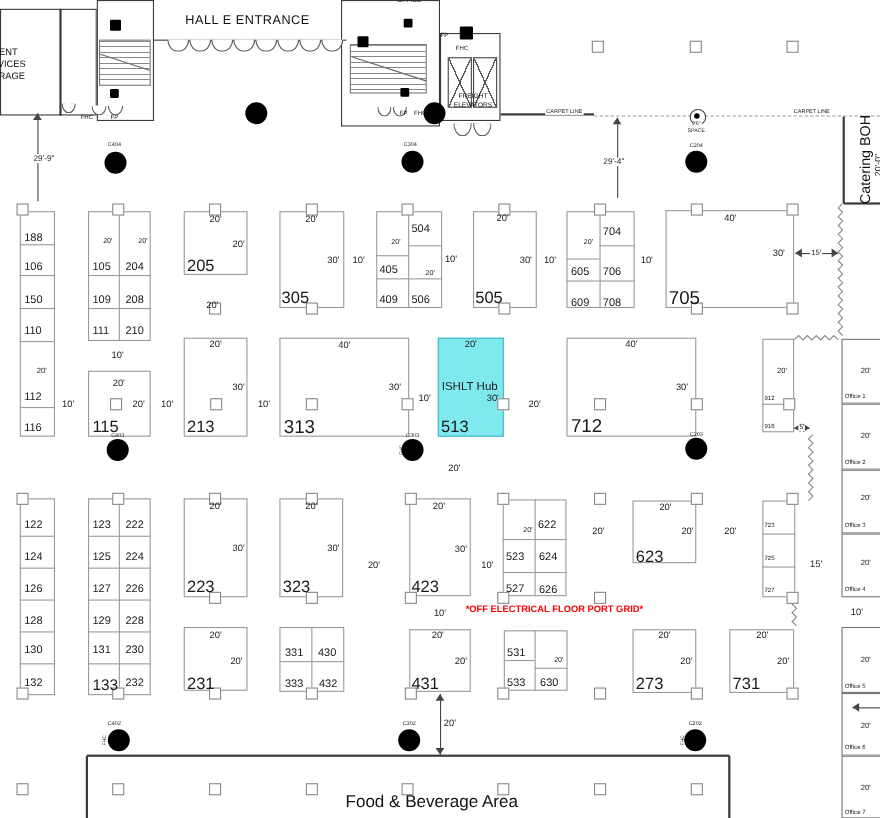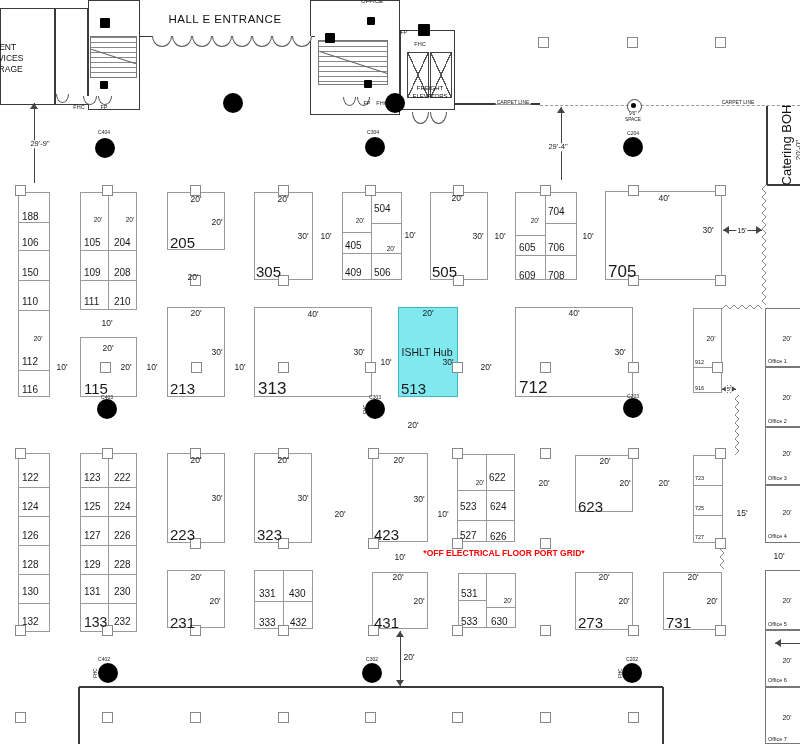--- a/index.html
+++ b/index.html
@@ -44,20 +44,21 @@
 
 <div id="plan">
   <div class="title" id="t-hall">HALL E ENTRANCE</div>
   <div class="title" id="t-office">OFFICE</div>
   <div class="title" id="t-event">EVENT
 SERVICES
 STORAGE</div>
   <div class="title" id="t-freight">FREIGHT
 ELEVATORS</div>
   <div class="title" id="t-note">*OFF ELECTRICAL FLOOR PORT GRID*</div>
+  <div class="title" id="t-food">Food &amp; Beverage Area</div>
   <div class="title" id="t-catering">Catering BOH</div>
 <div class="bldg" style="left: 0px; top: 8px; width: 88px; height: 97px;"></div>
     <div class="bldg" style="left: 88px; top: 0px; width: 52px; height: 110px;"></div>
     <div class="bldg" style="left: 310px; top: 0px; width: 90px; height: 115px;"></div>
     <div class="bldg" style="left: 400px; top: 30px; width: 55px; height: 80px;"></div>
     <div class="stairs" style="left: 90px; top: 36px; width: 47px; height: 42px;">
       <div class="diag"></div>
     </div>
     <div class="stairs" style="left: 318px; top: 40px; width: 70px; height: 45px;">
       <div class="diag"></div>

